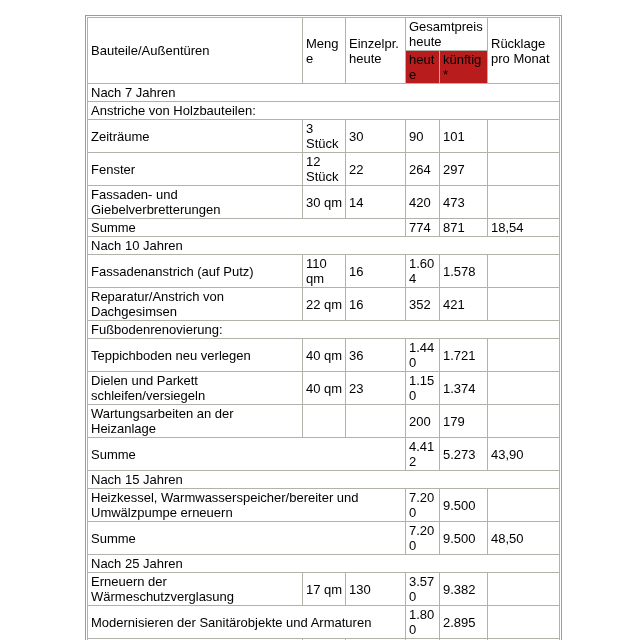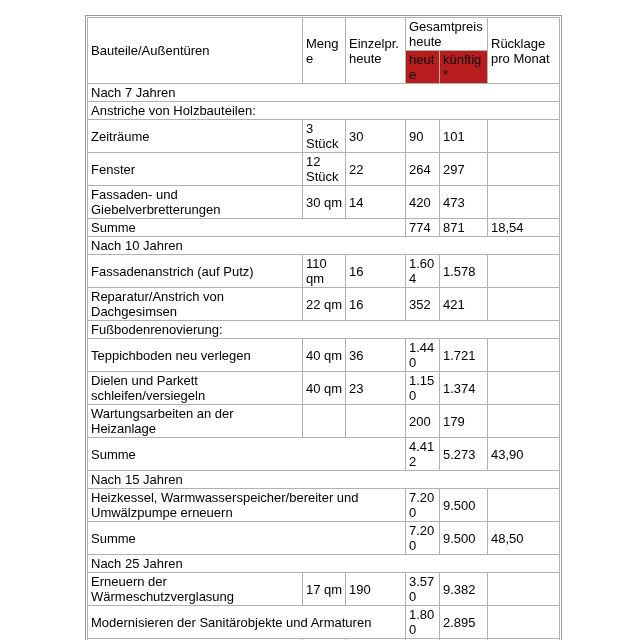--- a/index.html
+++ b/index.html
@@ -174,21 +174,21 @@
           <td>7.200</td>
           <td>9.500</td>
           <td>48,50</td>
         </tr>
         <tr>
           <td colspan="6">Nach 25 Jahren</td>
         </tr>
         <tr>
           <td>Erneuern der Wärmeschutzverglasung</td>
           <td>17 qm</td>
-          <td>190</td>
+          <td>130</td>
           <td>3.570</td>
           <td>9.382</td>
           <td></td>
         </tr>
         <tr>
           <td colspan="3">Modernisieren der Sanitärobjekte und Armaturen</td>
           <td>1.800</td>
           <td>2.895</td>
           <td></td>
         </tr>

